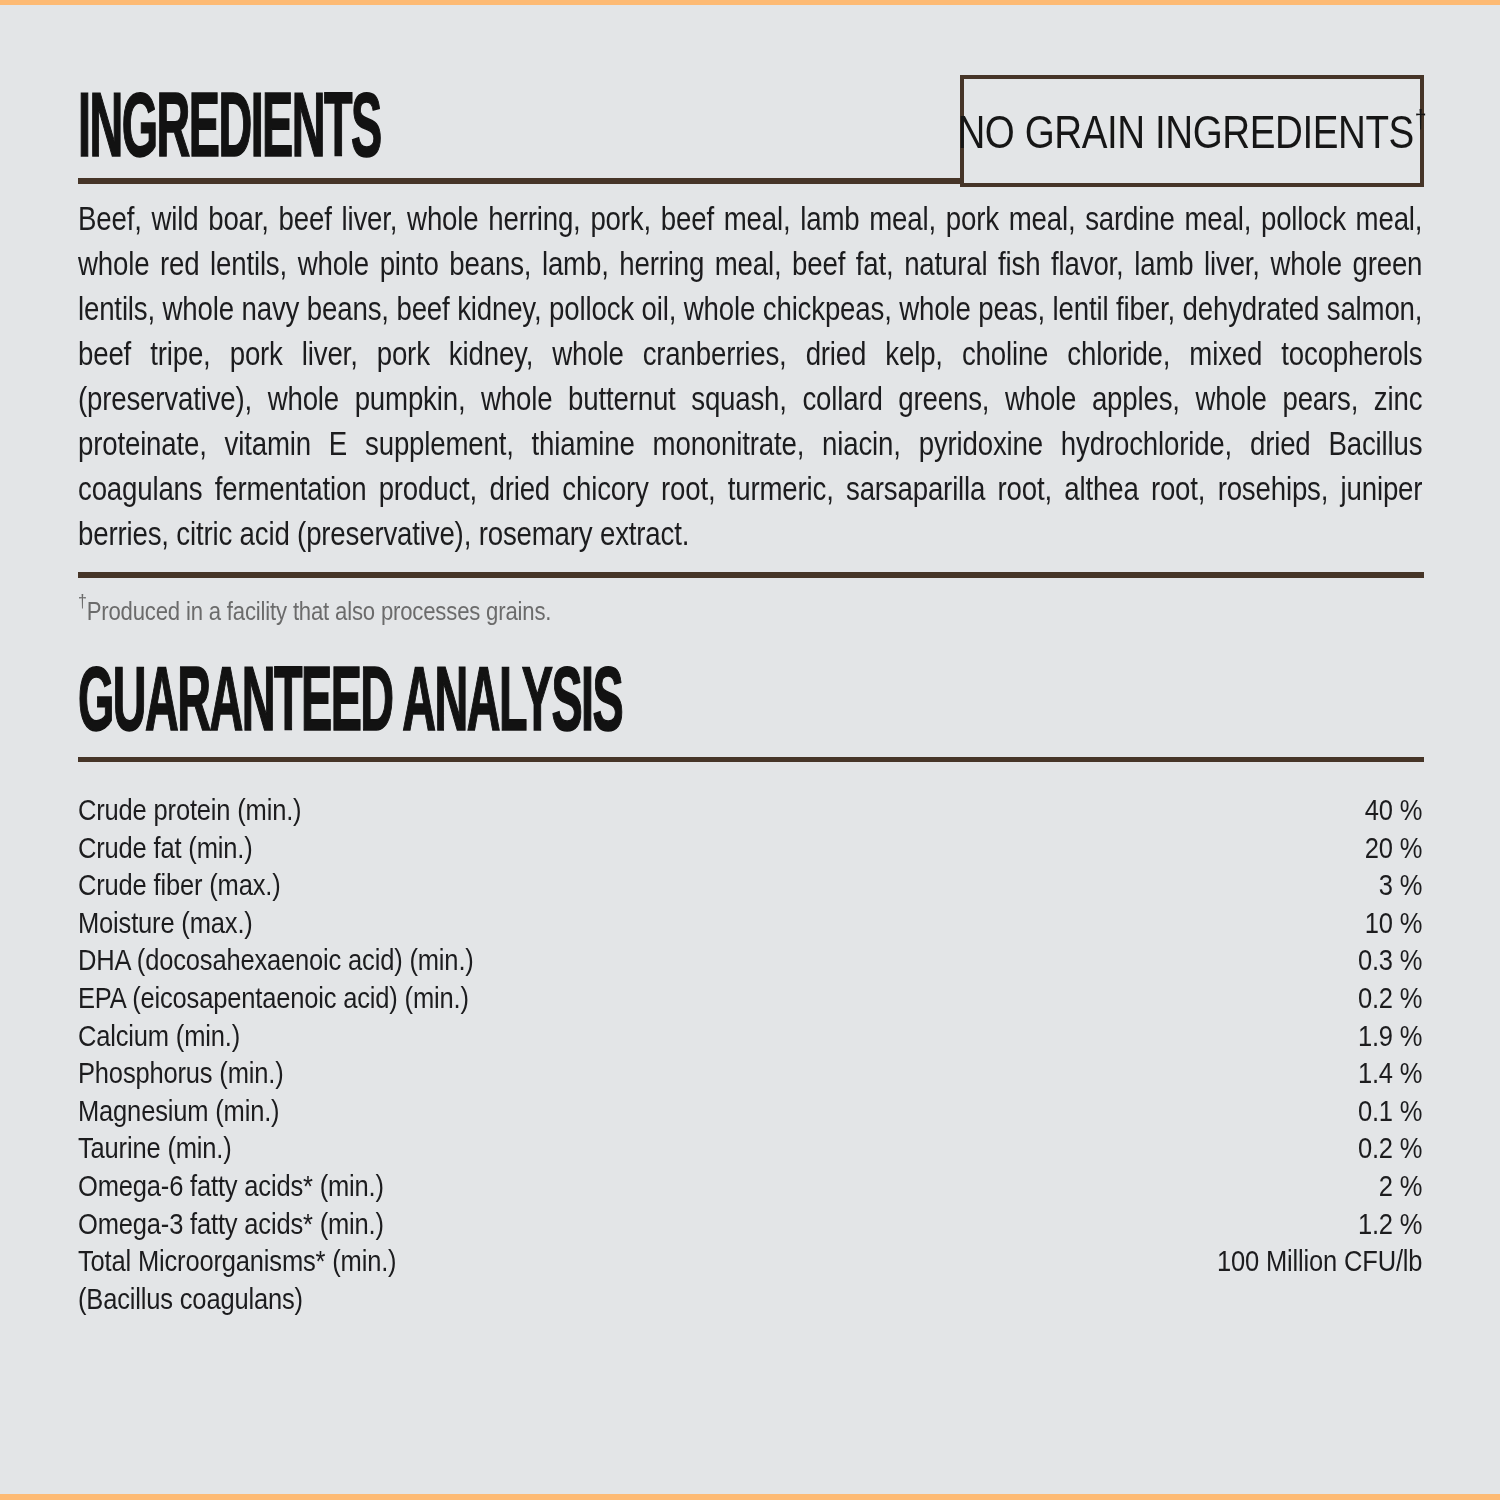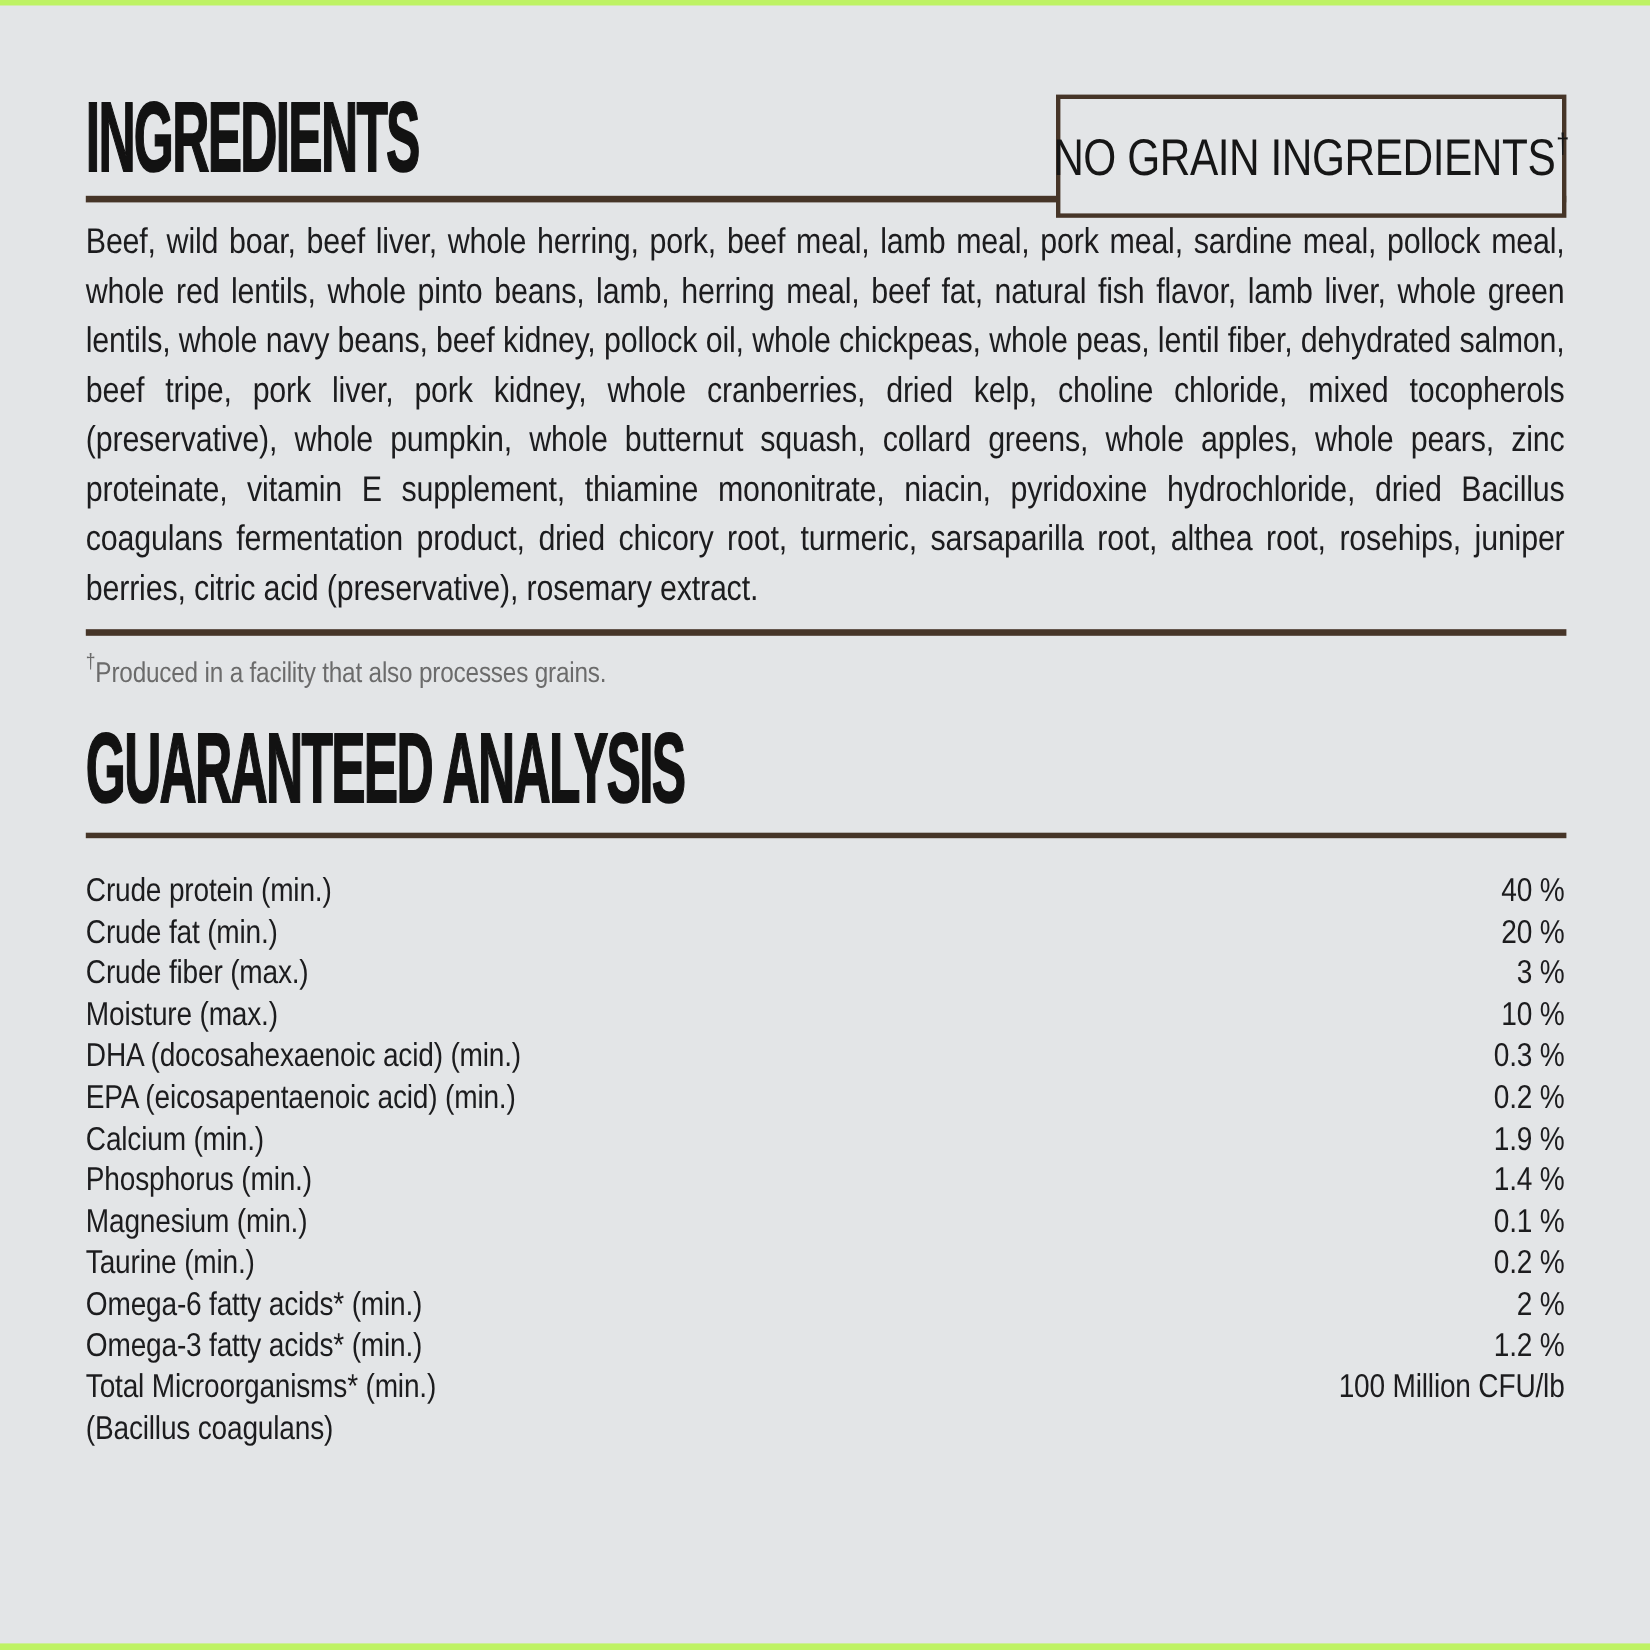--- a/index.html
+++ b/index.html
@@ -5,21 +5,21 @@
   html, body { margin: 0; padding: 0; }
   body {
     width: 1500px; height: 1500px;
     background: #ffffff;
     font-family: "Liberation Sans", sans-serif;
     -webkit-font-smoothing: antialiased;
   }
   .page {
     position: relative;
     width: 1500px; height: 1500px;
-    background: #bef264;
+    background: #fdba74;
     overflow: hidden;
   }
   
   .panel {
     position: absolute;
     left: 0; top: 5px;
     width: 1500px; height: 1489px;
     background: #e3e5e7;
   }
   .abs { position: absolute; }
@@ -41,21 +41,21 @@
   
   .rule {
     left: 78px;
     width: 1346px;
     height: 6px;
     background: #463528;
   }
 
   
   .badge {
-    left: 960px; top: 86px;
+    left: 960px; top: 75px;
     width: 464px; height: 112px;
     border: 4px solid #463528;
     box-sizing: border-box;
     display: flex; align-items: center; justify-content: center;
     background: #e3e5e7;
     z-index: 2;
   }
   .badge-text {
     font-size: 47px;
     font-weight: 400;

